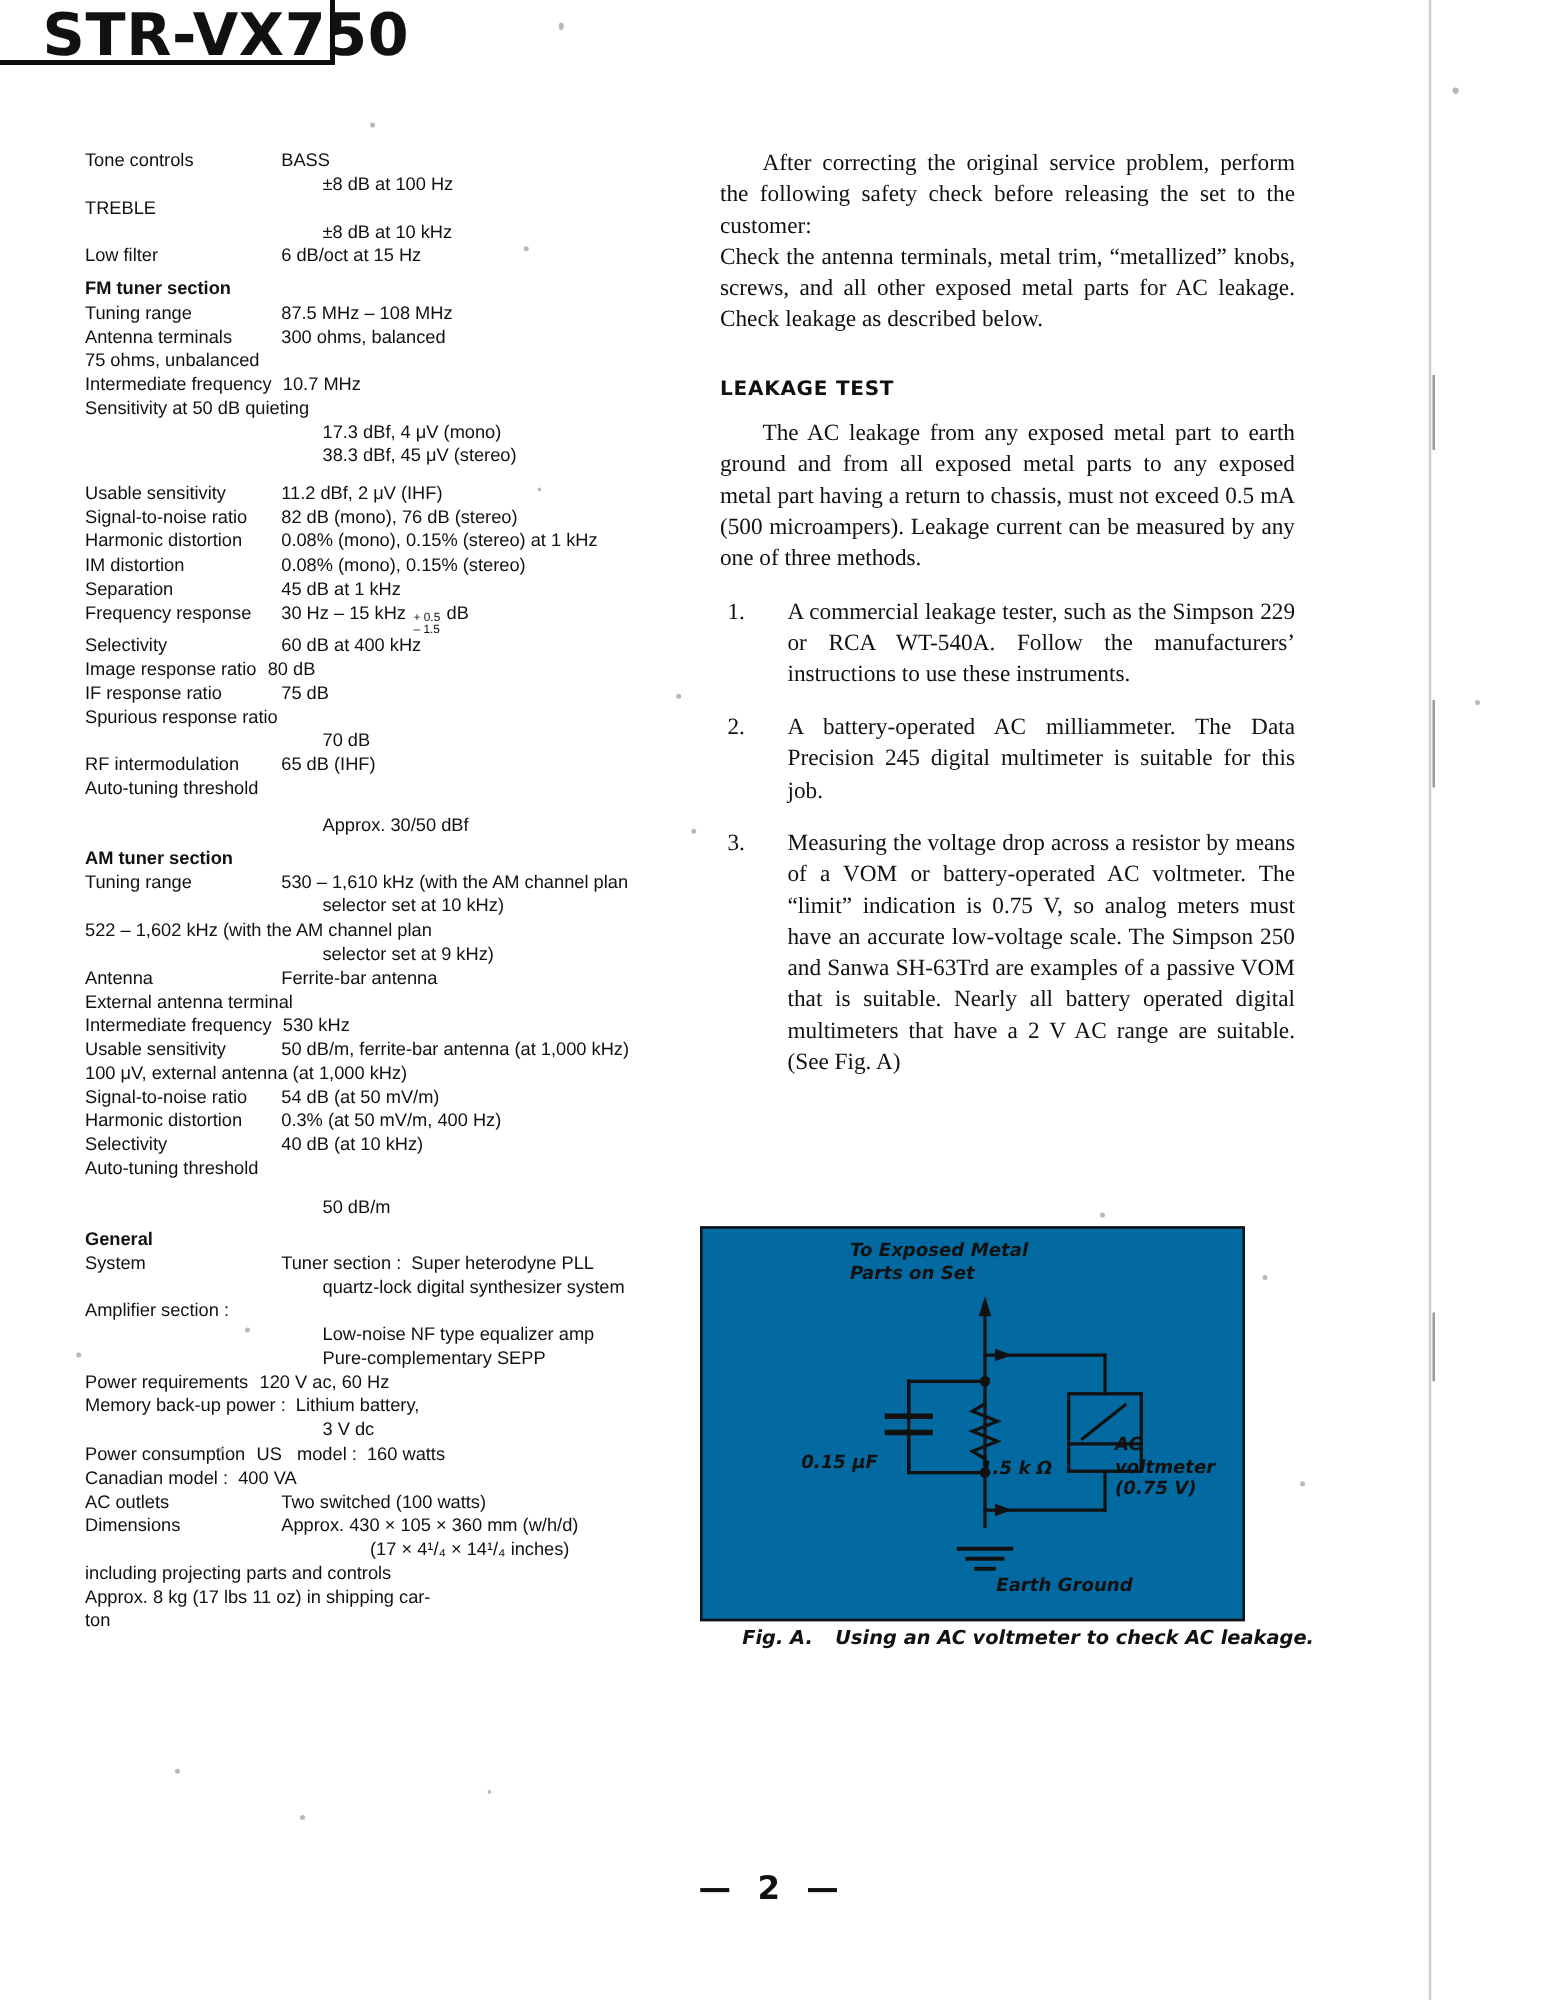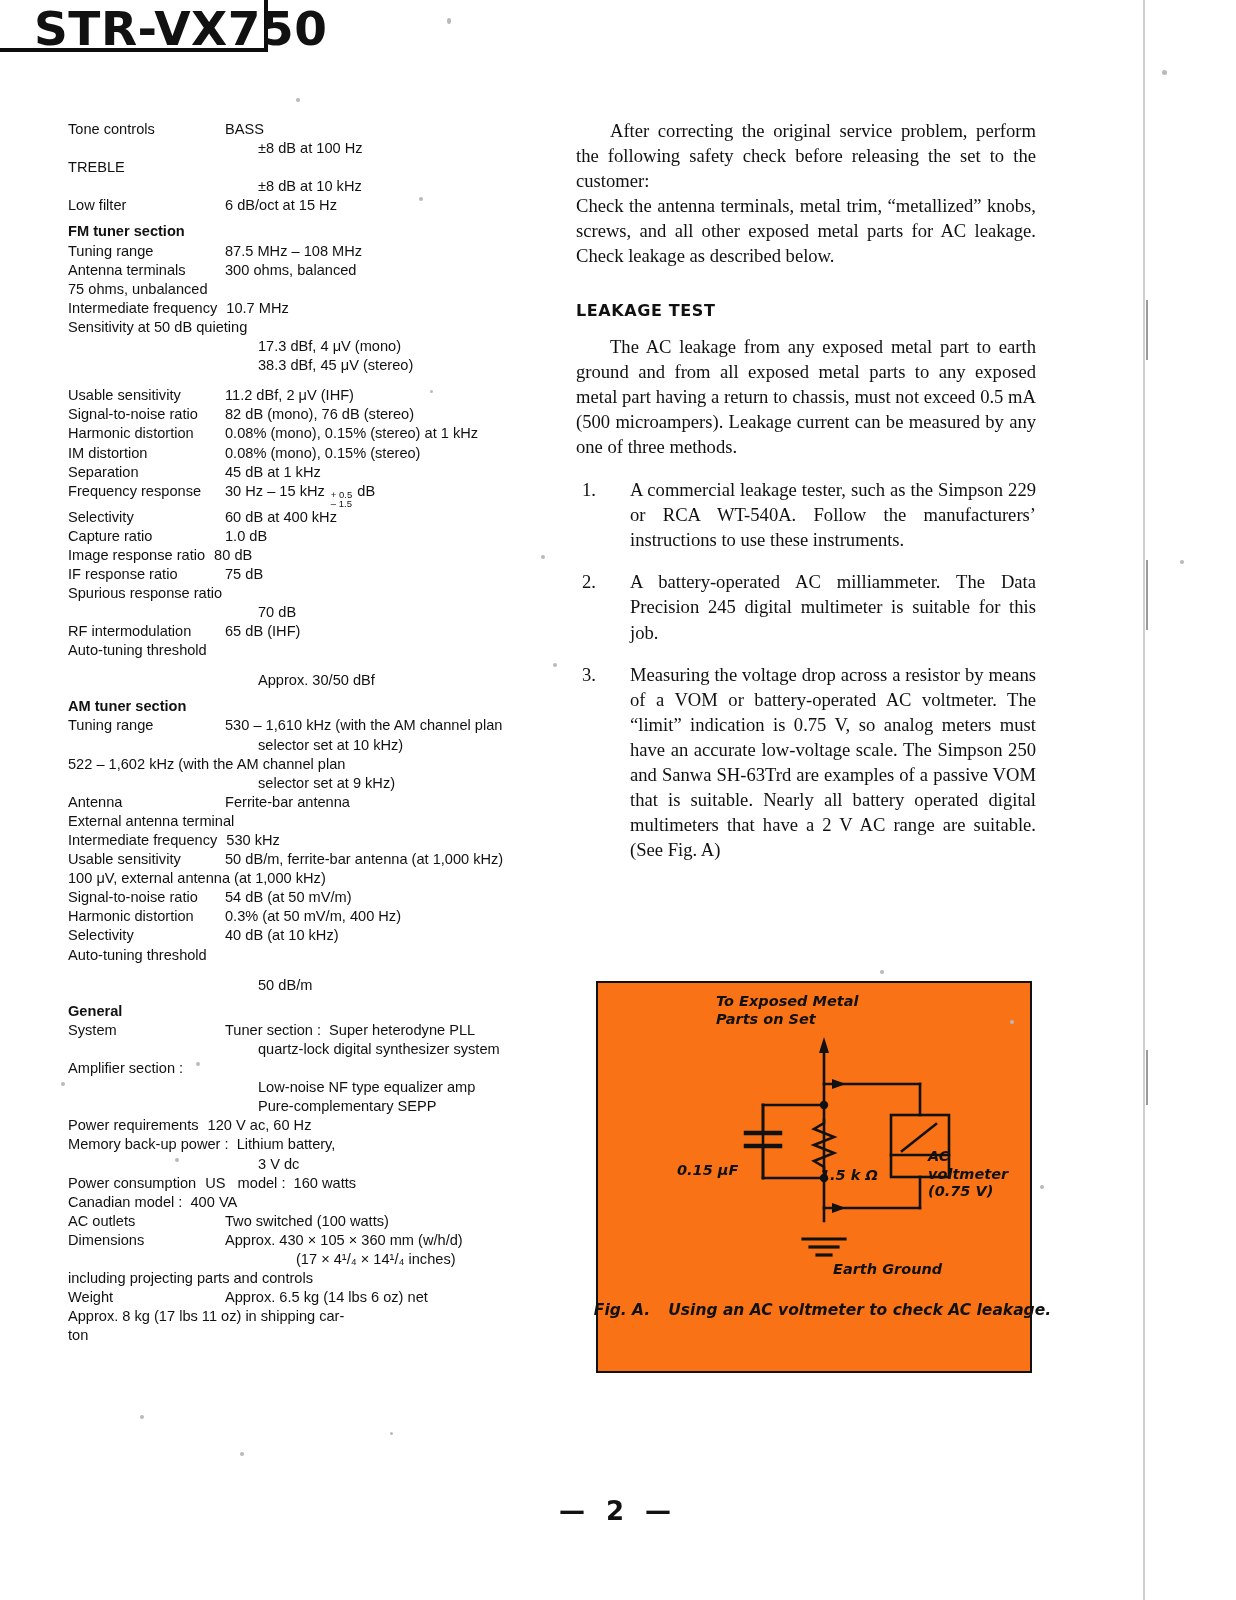--- a/index.html
+++ b/index.html
@@ -160,27 +160,27 @@
     position: absolute;
     left: 6px;
     top: 0;
     width: 40px;
     font-family: "Liberation Serif", serif;
   }
 
   
   #figure-box {
     position: absolute;
-    left: 596px;
+    left: 560px;
     top: 981px;
     width: 436px;
-    height: 392px;
+    height: 316px;
     border: 2.5px solid #111;
     box-sizing: border-box;
-    background: #f97316;
+    background: #0369a1;
   }
   #figure-inner {
     position: relative;
     width: 100%;
     height: 100%;
   }
   .fig-label {
     position: absolute;
     font-family: "DejaVu Sans", sans-serif;
     font-style: italic;
@@ -297,24 +297,20 @@
   <div class="spec-row">
     <span class="spec-label">Frequency response</span>
     <span class="spec-value"><span>30 Hz – 15 kHz </span><span class="tol"><span>+ 0.5</span><span>– 1.5</span></span><span> dB</span></span>
   </div>
 
   <div class="spec-row">
     <span class="spec-label">Selectivity</span>
     <span class="spec-value">60 dB at 400 kHz</span>
   </div>
   <div class="spec-row">
-    <span class="spec-label">Capture ratio</span>
-    <span class="spec-value">1.0 dB</span>
-  </div>
-  <div class="spec-row">
     <span class="spec-label wide">Image response ratio</span>
     <span class="spec-value">80 dB</span>
   </div>
   <div class="spec-row">
     <span class="spec-label">IF response ratio</span>
     <span class="spec-value">75 dB</span>
   </div>
   <div class="spec-row">
     <span class="spec-label wide">Spurious response ratio</span>
   </div>
@@ -394,24 +390,20 @@
   <div class="spec-row">
     <span class="spec-label">AC outlets</span>
     <span class="spec-value">Two switched (100 watts)</span>
   </div>
   <div class="spec-row">
     <span class="spec-label">Dimensions</span>
     <span class="spec-value">Approx. 430 × 105 × 360 mm (w/h/d)</span>
   </div>
   <div class="spec-cont ind2">(17 × 4¹/₄ × 14¹/₄ inches)</div>
   <div class="spec-cont">including projecting parts and controls</div>
-  <div class="spec-row">
-    <span class="spec-label">Weight</span>
-    <span class="spec-value">Approx. 6.5 kg (14 lbs 6 oz) net</span>
-  </div>
   <div class="spec-cont">Approx. 8 kg (17 lbs 11 oz) in shipping car-</div>
   <div class="spec-cont">ton</div>
 </div>
 
 <div id="right-column">
 
   <p class="serif-p indent">After correcting the original service problem, perform the following safety check before releasing the set to the customer:</p>
   <p class="serif-p">Check the antenna terminals, metal trim, “metallized” knobs, screws, and all other exposed metal parts for AC leakage.  Check leakage as described below.</p>
 
   <div id="leakage-heading">LEAKAGE TEST</div>

